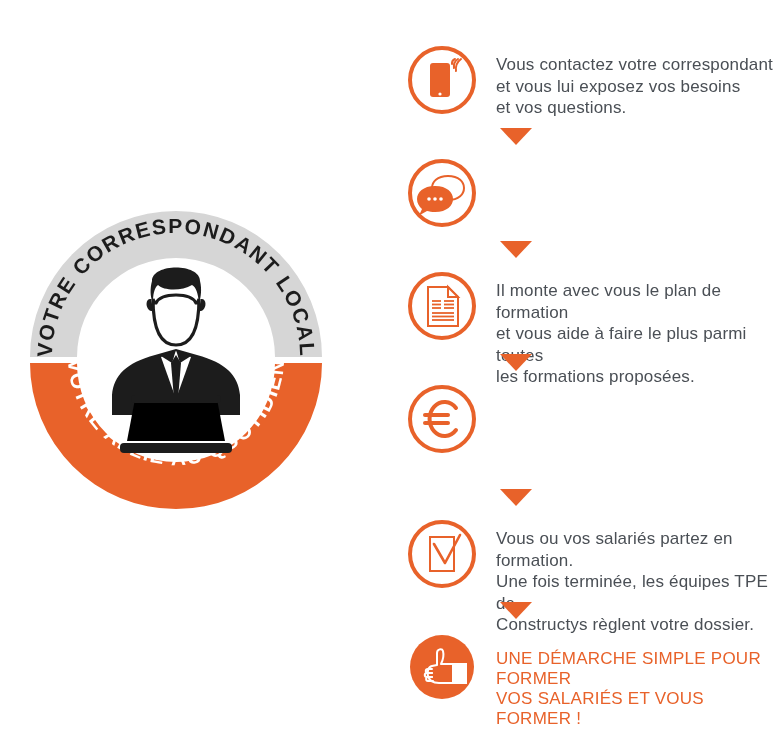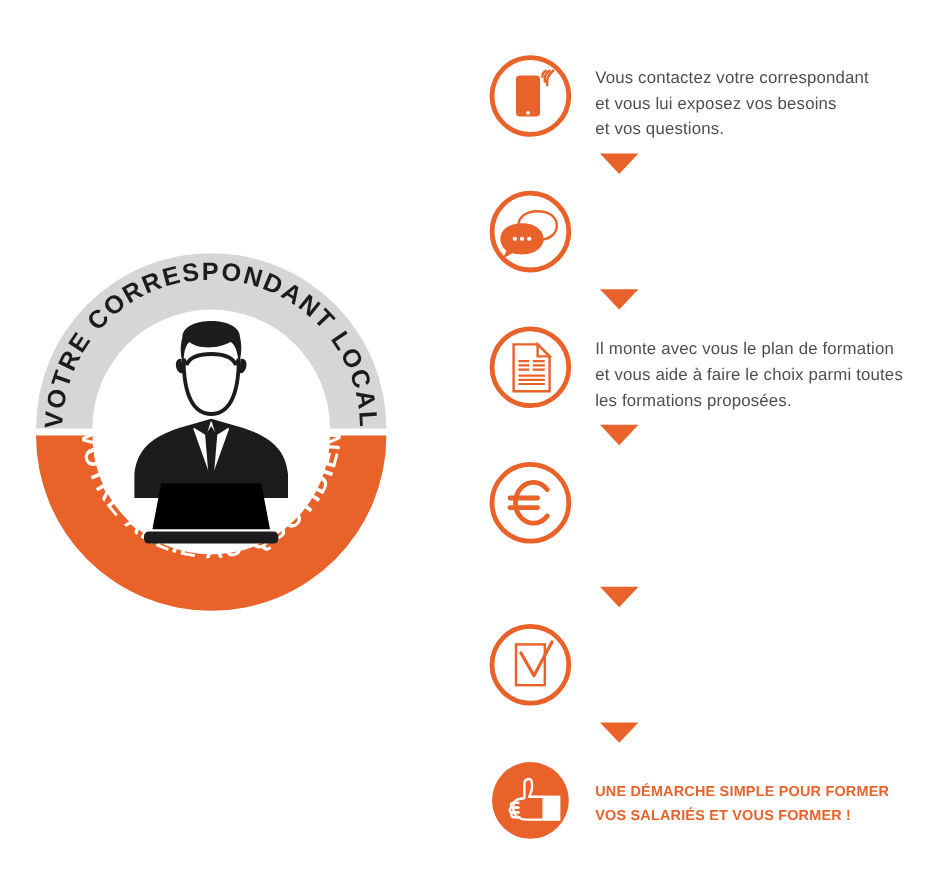--- a/index.html
+++ b/index.html
@@ -46,29 +46,29 @@
   }
   .step-icon svg { display: block; width: 72px; height: 72px; }
 
   .step-body {
     flex: 1 1 auto;
     padding-left: 18px;
     padding-top: 10px;
   }
   .step-text {
     color: #4a4f55;
-    font-size: 14px;
+    font-size: 17px;
     line-height: 21.5px;
     white-space: pre-line;
     letter-spacing: 0.01em;
   }
   .step-text.headline {
     color: #e8622a;
-    font-weight: bold;
-    font-size: 12px;
+    font-weight: normal;
+    font-size: 17px;
     line-height: 20px;
     letter-spacing: 0.015em;
   }
 
   
   .connector {
     position: absolute;
     left: 94px;
     width: 0;
     height: 0;
@@ -193,21 +193,21 @@
           <line x1="38" y1="34.5" x2="48" y2="34.5"></line>
           <line x1="38" y1="38" x2="48" y2="38"></line>
           <line x1="26" y1="43" x2="48" y2="43"></line>
           <line x1="26" y1="46.5" x2="48" y2="46.5"></line>
           <line x1="26" y1="50" x2="48" y2="50"></line>
         </g>
       </svg>
     </div>
     <div class="step-body">
       <div class="step-text">Il monte avec vous le plan de formation
-et vous aide à faire le choix parmi toutes
+et vous aide à faire le plus parmi toutes
 les formations proposées.</div>
     </div>
     <div class="connector" style="top:84px;"></div>
   </div>
 
   <div class="step" style="height:135px;">
     <div class="step-icon">
       <svg viewBox="0 0 72 72">
         <circle cx="36" cy="36" r="32" fill="none" stroke="#e8622a" stroke-width="4"></circle>
         <path d="M 50 25 A 15 17 0 1 0 50 47" fill="none" stroke="#e8622a" stroke-width="4" stroke-linecap="round"></path>
@@ -218,20 +218,25 @@
     <div class="connector" style="top:106px;"></div>
   </div>
 
   <div class="step" style="height:113px;">
     <div class="step-icon">
       <svg viewBox="0 0 72 72">
         <circle cx="36" cy="36" r="32" fill="none" stroke="#e8622a" stroke-width="4"></circle>
         <rect x="24" y="19" width="24" height="34" fill="#ffffff" stroke="#e8622a" stroke-width="2"></rect>
         <path d="M 28 26 L 39 45 L 54 17" fill="none" stroke="#e8622a" stroke-width="2.6" stroke-linecap="round" stroke-linejoin="round"></path>
       </svg>
+    </div>
+    <div class="step-body">
+      <div class="step-text">Vous ou vos salariés partez en formation.
+Une fois terminée, les équipes TPE de
+Constructys règlent votre dossier.</div>
     </div>
     <div class="connector" style="top:84px;"></div>
   </div>
 
   <div class="step" style="height:80px;">
     <div class="step-icon">
       <svg viewBox="0 0 72 72">
         <circle cx="36" cy="36" r="32" fill="#e8622a"></circle>
         <g fill="none" stroke="#ffffff" stroke-width="2" stroke-linejoin="round" stroke-linecap="round">
           <path d="M 31 34 L 31 22 C 31 18 36 17 37 20 C 38 24 37 29 35 33

